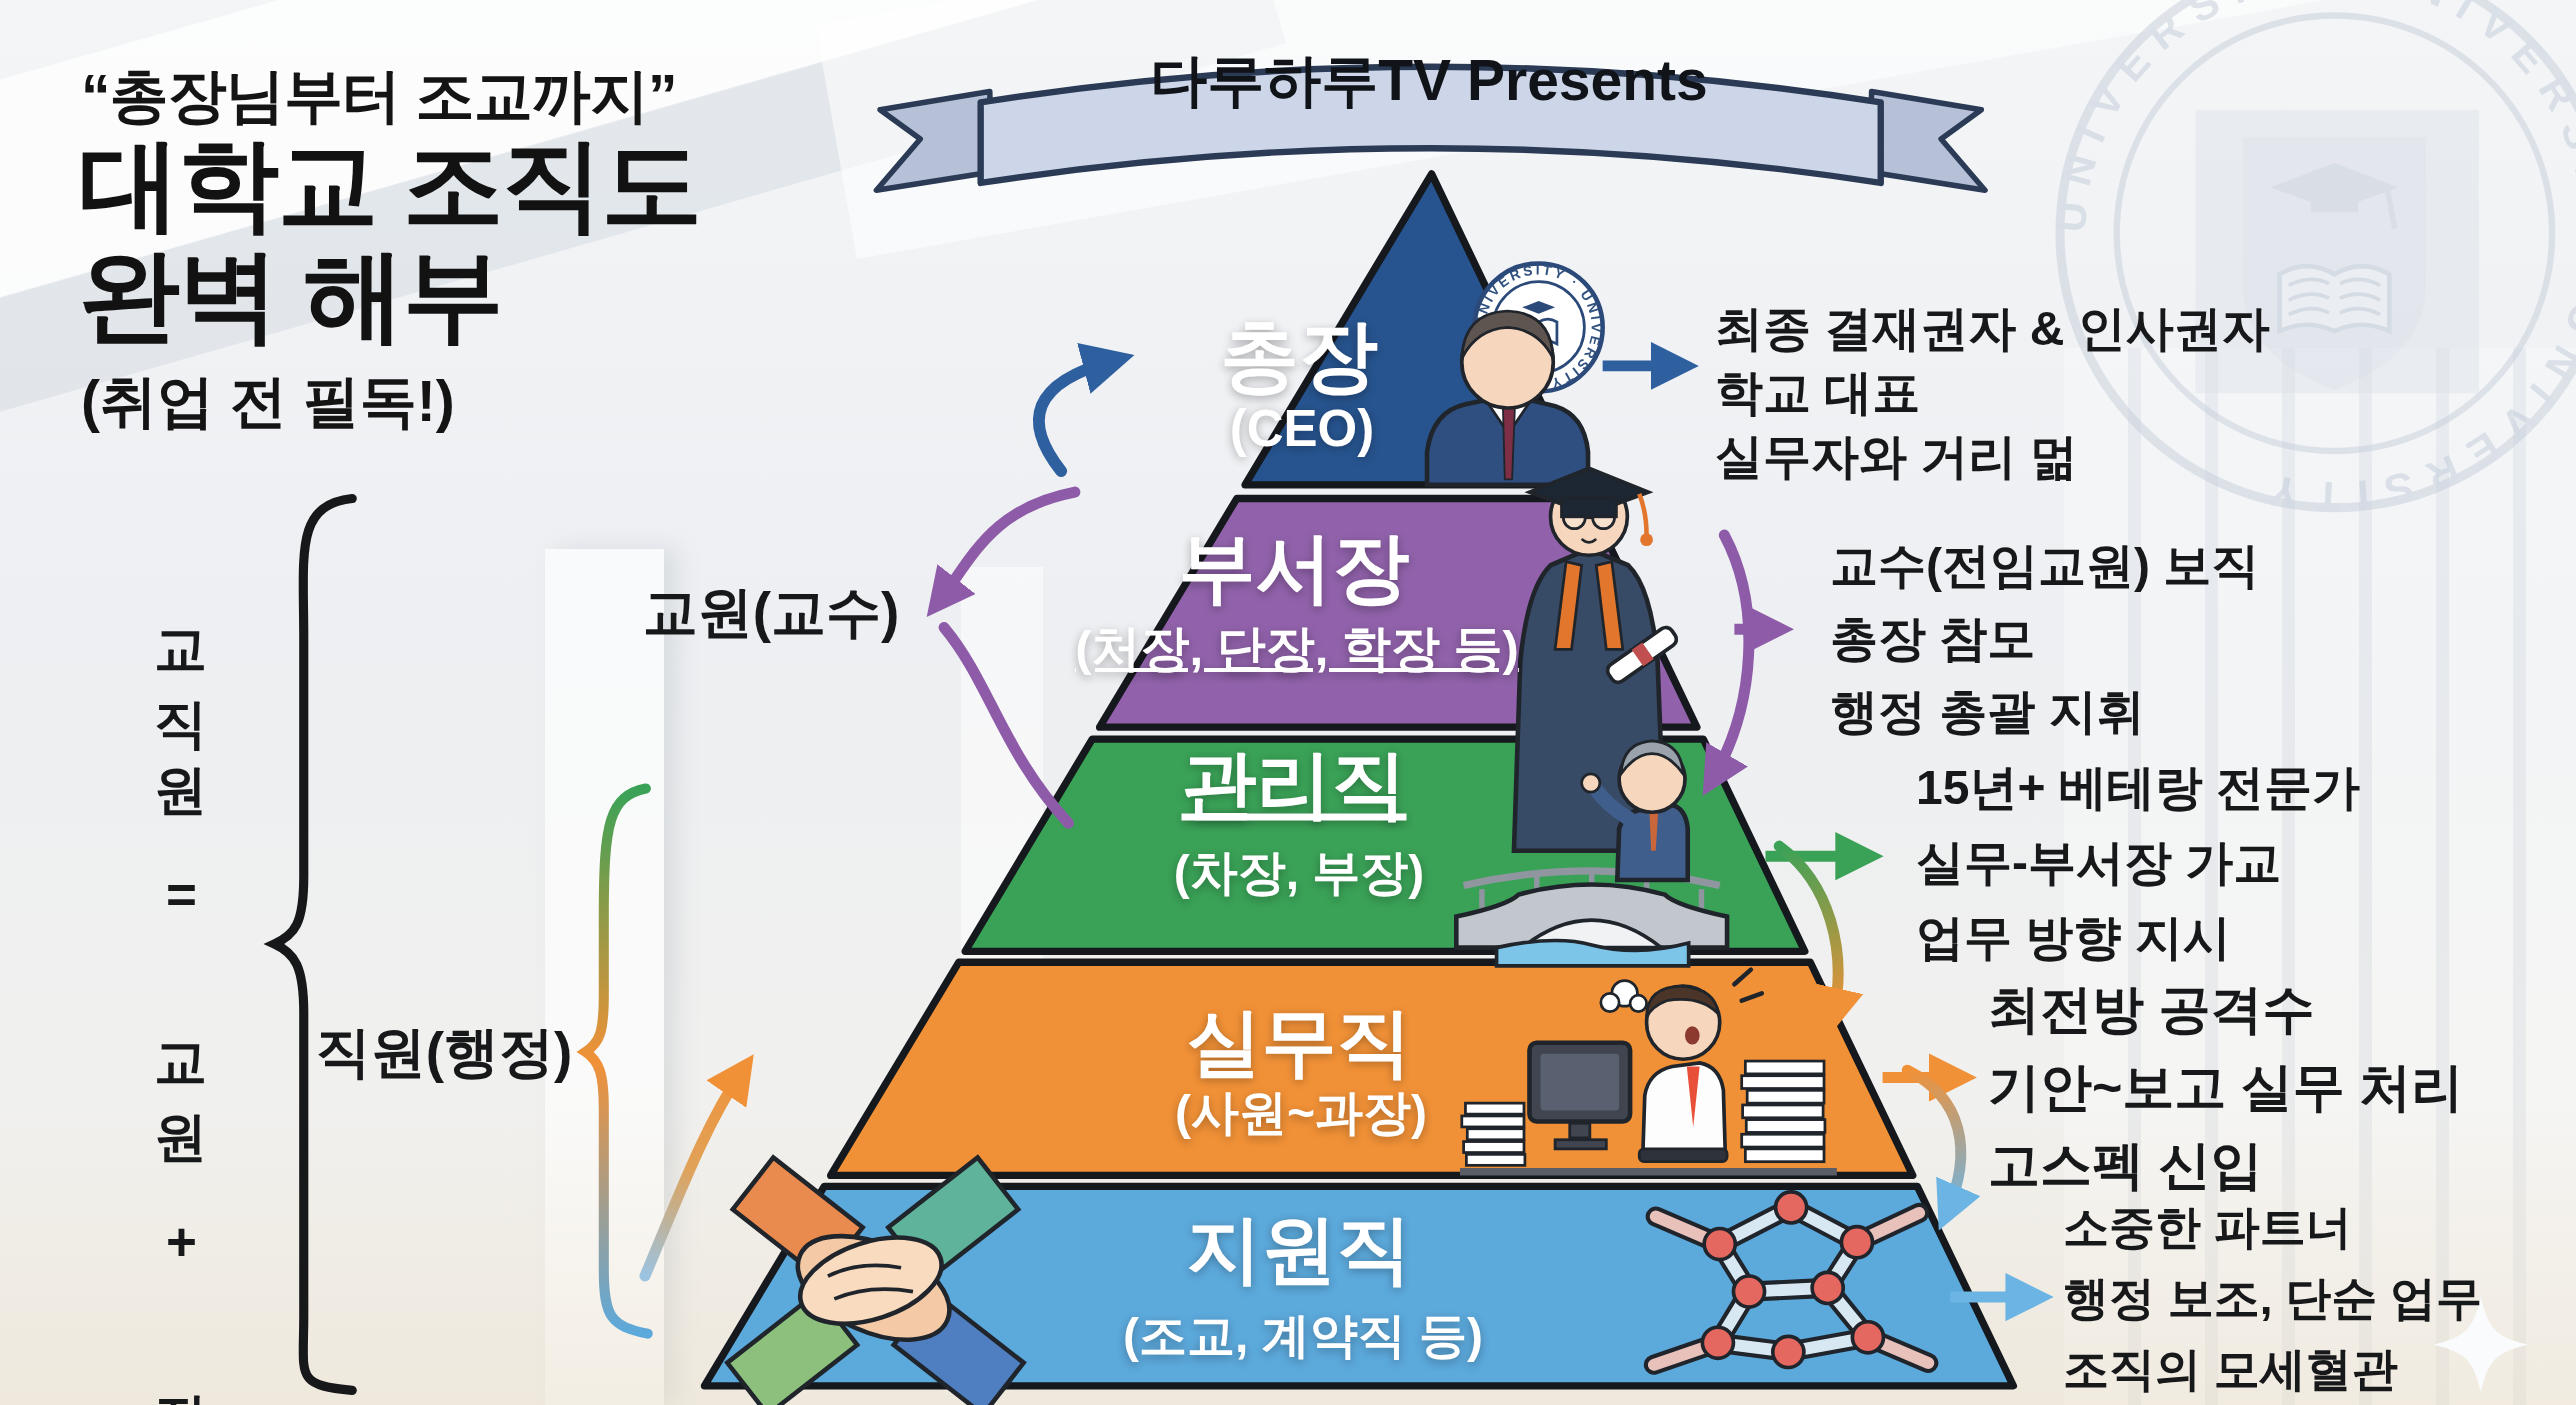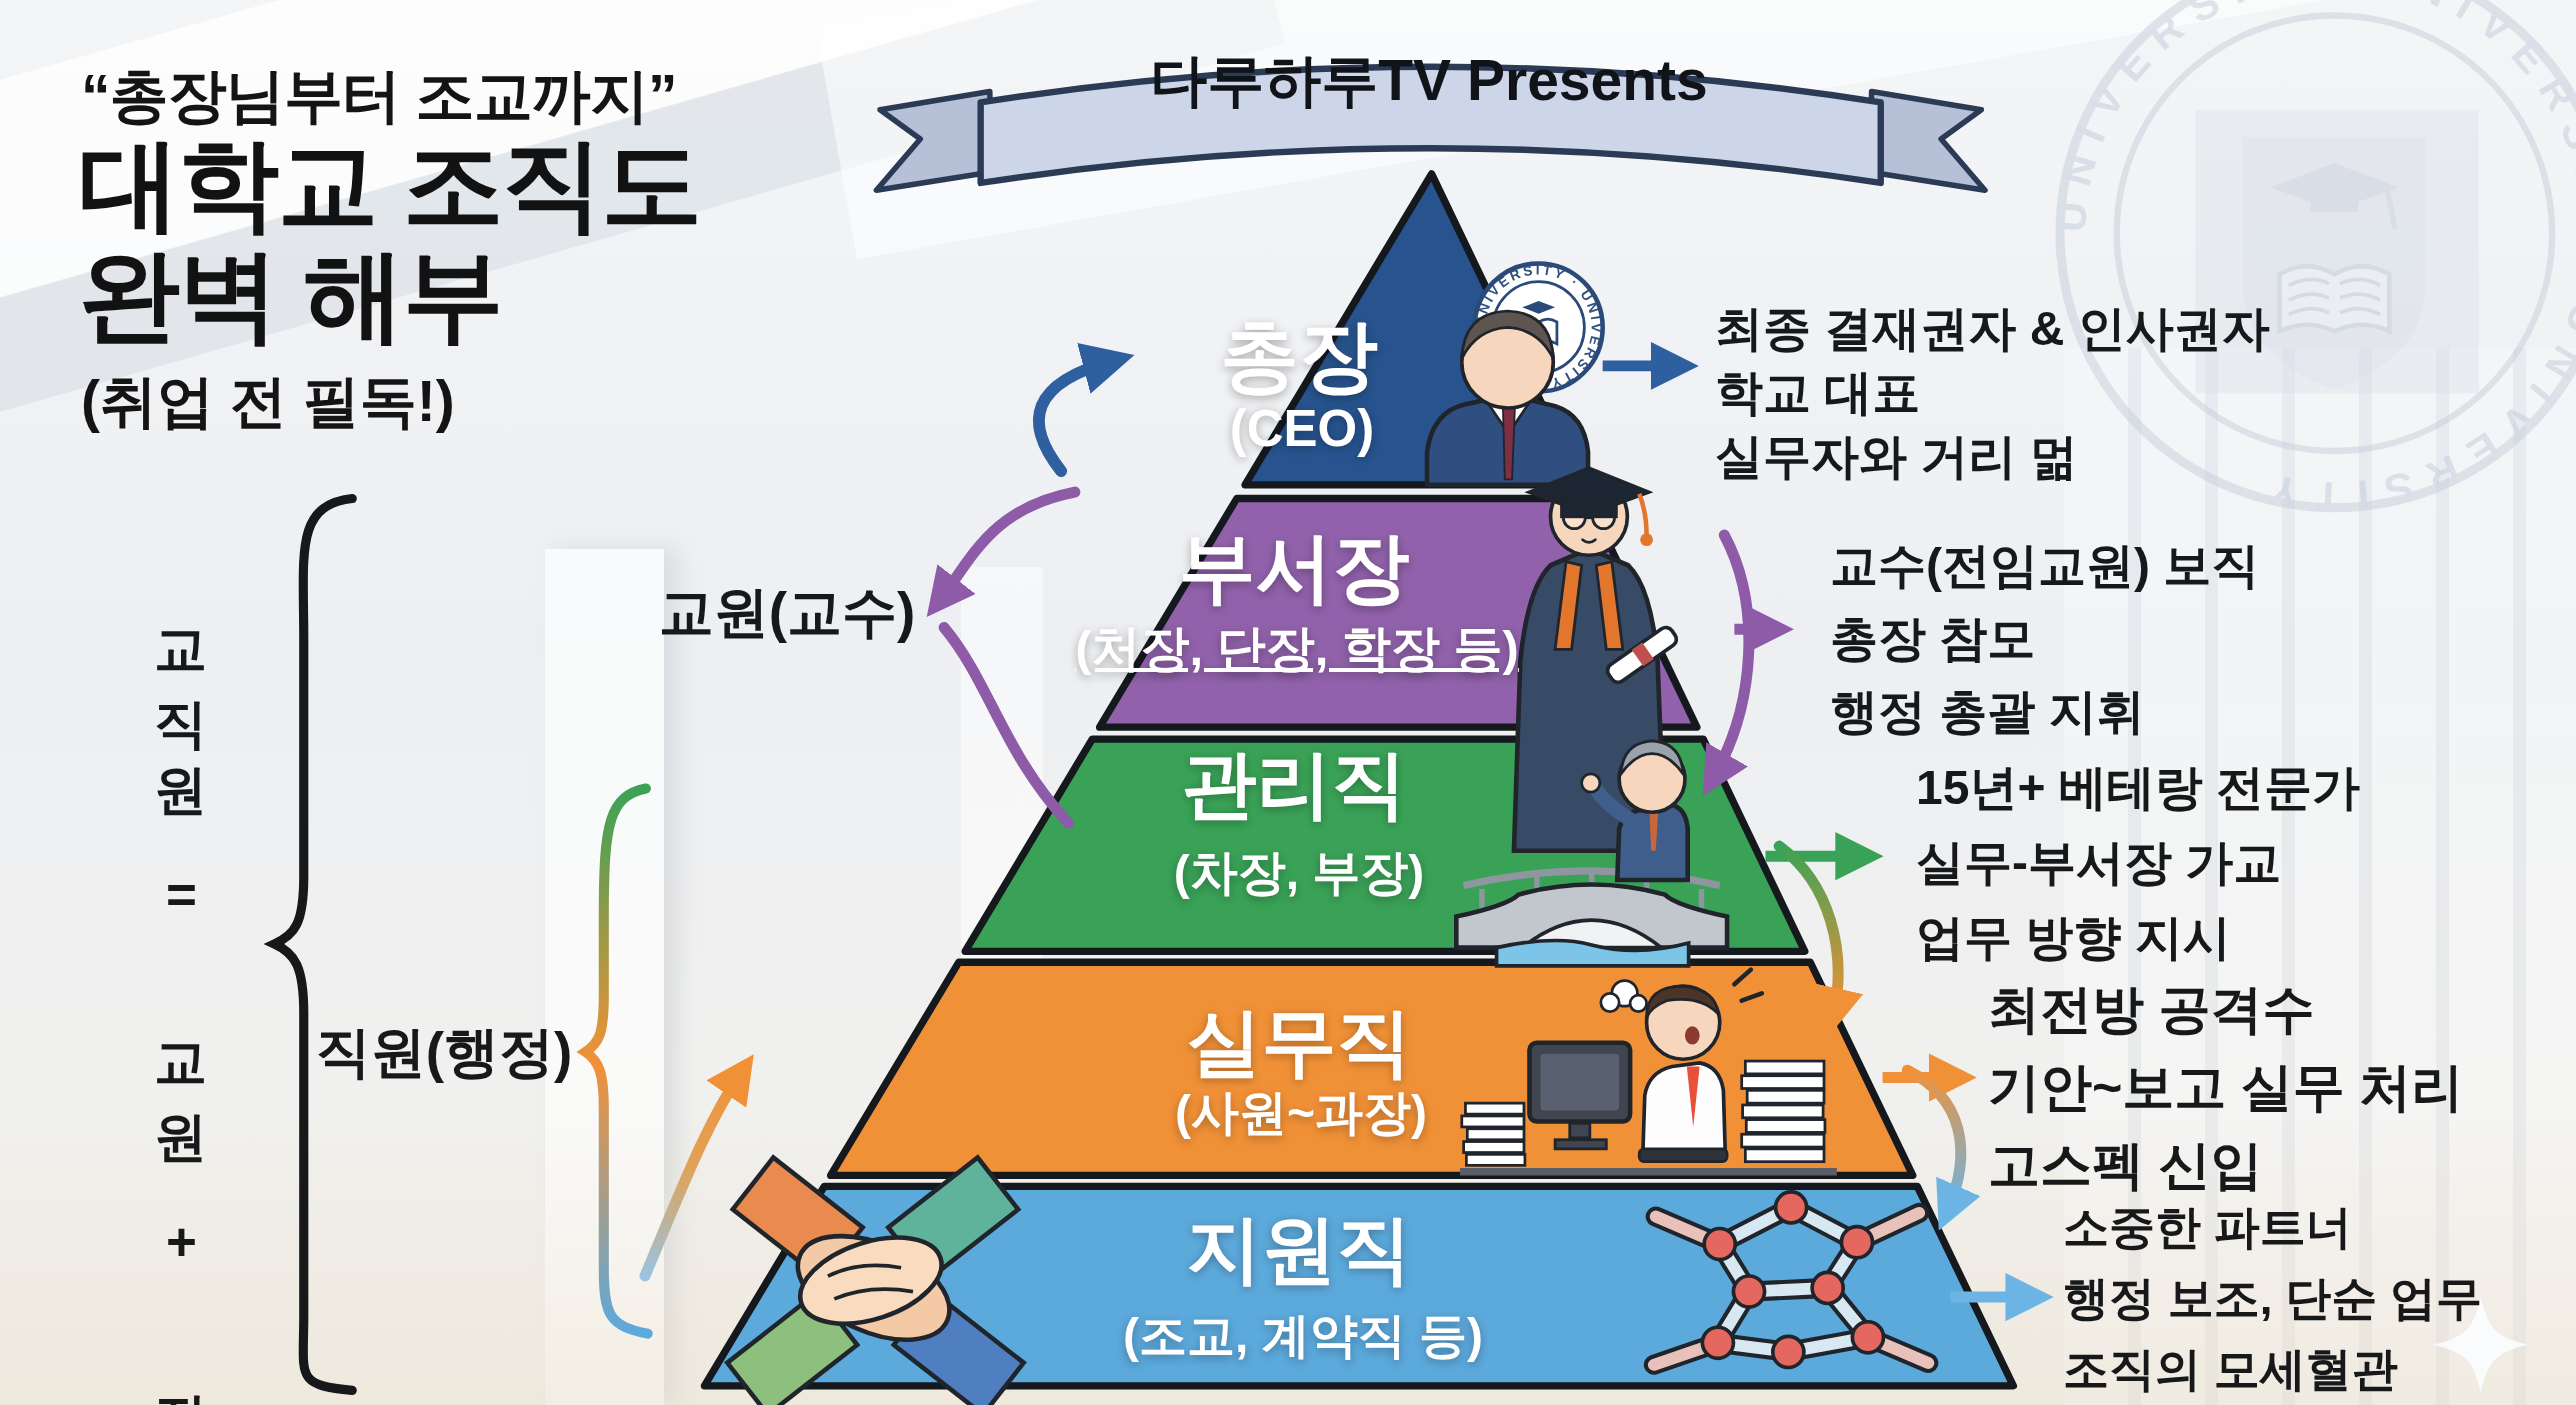--- a/index.html
+++ b/index.html
@@ -20,28 +20,28 @@
   .t{position:absolute;white-space:nowrap;}
   .hdr-quote{left:81px;top:57px;font-size:59px;font-weight:800;color:#141414;letter-spacing:-0.9px;}
   .hdr-title{left:79px;font-size:101px;font-weight:800;color:#121212;letter-spacing:-1.8px;line-height:1;}
   .hdr-t1{top:134px;}
   .hdr-t2{top:245px;}
   .hdr-note{left:81px;top:364px;font-size:57px;font-weight:800;color:#141414;}
   .banner-title{left:1429px;top:81px;transform:translate(-50%,-50%);font-size:57px;font-weight:800;color:#101318;letter-spacing:0;text-align:center;}
   .vformula{left:145px;top:596px;writing-mode:vertical-rl;text-orientation:upright;
     font-size:53px;font-weight:800;color:#17181a;letter-spacing:12.8px;}
   .side-label{transform:translate(-50%,-50%);font-size:55px;font-weight:800;color:#17181a;}
-  .faculty{left:771px;top:613px;margin-left:16px;}
+  .faculty{left:771px;top:613px;}
   .staff{left:444px;top:1053px;}
   .lvl{transform:translate(-50%,-50%);color:#fff;font-weight:800;text-shadow:0 2.7px 9.1px rgba(0,0,0,.30);}
   .lvl1t{left:1299px;top:357px;font-size:79px;}
   .lvl1s{left:1302px;top:428px;font-size:51px;}
   .lvl2t{left:1294px;top:569px;font-size:77px;}
   .lvl2s{left:1297px;top:649px;font-size:49px;text-decoration:underline;}
-  .lvl3t{left:1294px;top:785px;font-size:75px;}
+  .lvl3t{left:1294px;top:785px;font-size:75px;text-decoration:underline;}
   .lvl3s{left:1299px;top:873px;font-size:48px;}
   .lvl4t{left:1299px;top:1043px;font-size:75px;}
   .lvl4s{left:1301px;top:1113px;font-size:48px;}
   .lvl5t{left:1299px;top:1250px;font-size:75px;}
   .lvl5s{left:1303px;top:1336px;font-size:48px;}
   .ann{position:absolute;font-weight:800;color:#17181a;}
   .ann div{white-space:nowrap;}
   .ann1{left:1715px;top:297px;font-size:48px;line-height:64px;}
   .ann2{left:1830px;top:529px;font-size:48px;line-height:73px;}
   .ann3{left:1916px;top:750px;font-size:48px;line-height:75px;}

